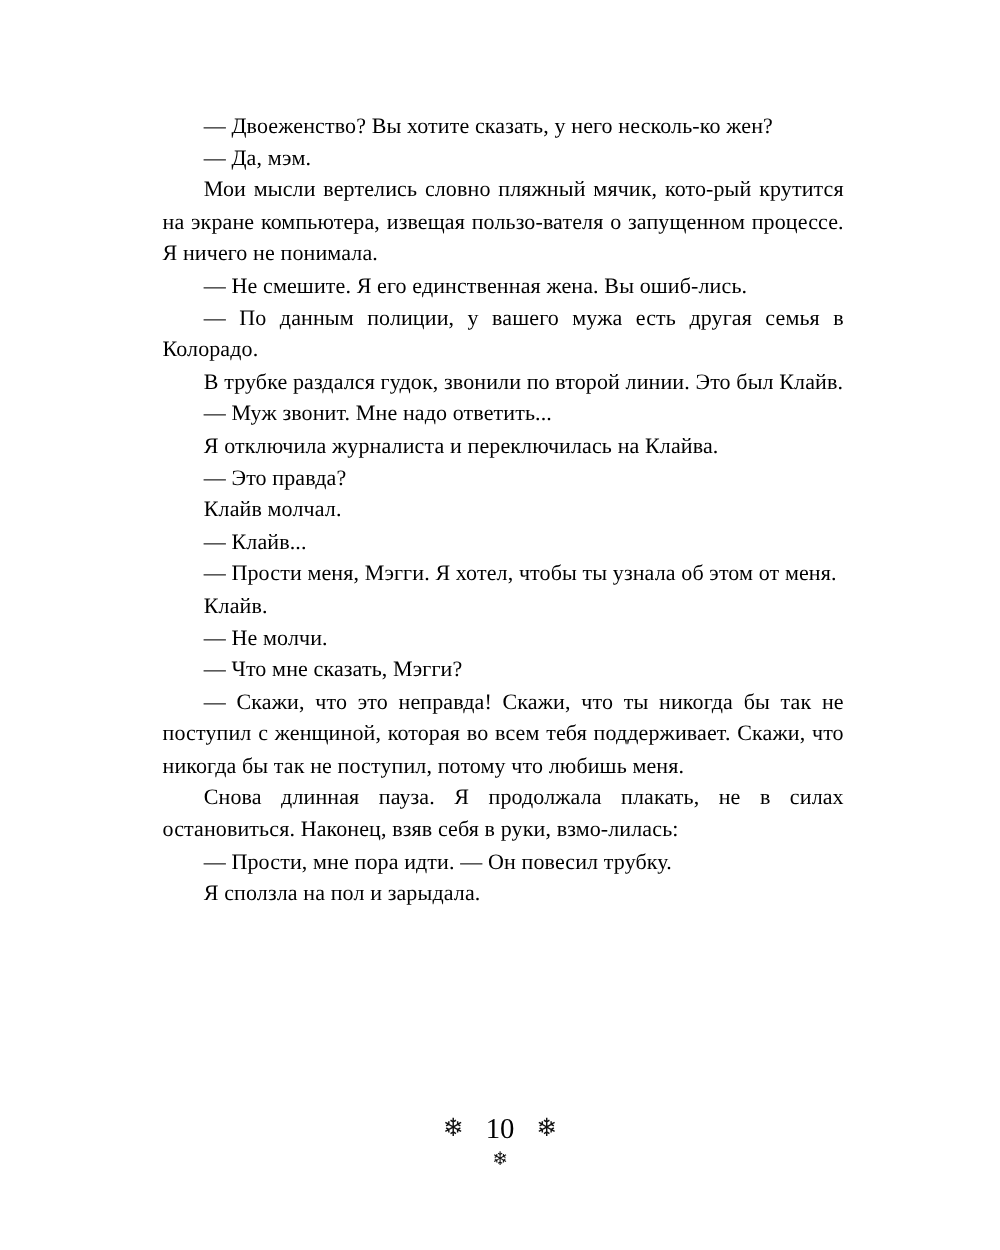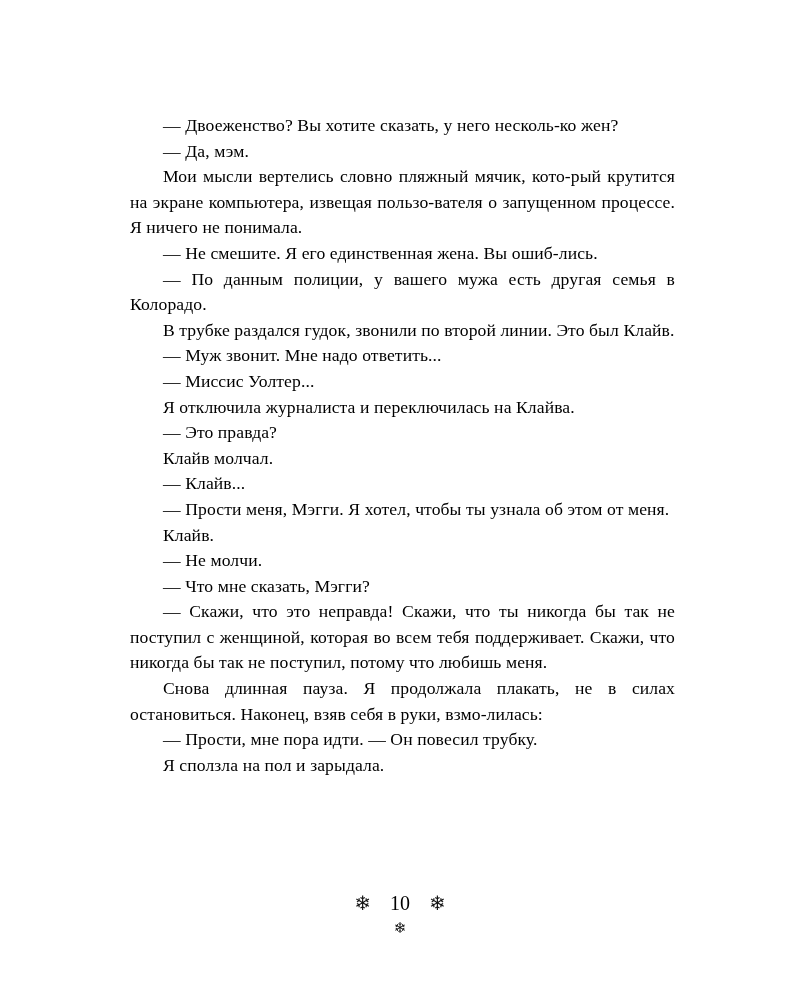--- a/index.html
+++ b/index.html
@@ -18,21 +18,20 @@
     position: relative;
     width: 800px;
     height: 1000px;
     box-sizing: border-box;
   }
   .text-column {
     position: absolute;
     left: 130px;
     top: 88px;
     width: 545px;
-    margin-top: 25px;
   }
   .para {
     margin: 0;
     font-size: 17.6px;
     line-height: 25.6px;
     text-align: justify;
     text-justify: inter-word;
     letter-spacing: 0.1px;
     hyphens: manual;
   }
@@ -58,21 +57,21 @@
     display: inline-block;
   }
   .row-top {
     top: 0px;
     display: flex;
     justify-content: center;
     align-items: center;
     gap: 16px;
   }
   .page-number {
-    font-size: 20px;
+    font-size: 23px;
     line-height: 22px;
     font-family: "Liberation Serif", serif;
     display: inline-block;
     min-width: 26px;
     text-align: center;
   }
   .row-bottom {
     top: 26px;
   }
   .row-bottom .snow {
@@ -85,21 +84,20 @@
 <div class="page">
 
   <div class="text-column">
     <p class="para indent">— Двоеженство? Вы хотите сказать, у него несколь-ко жен?</p>
     <p class="para indent">— Да, мэм.</p>
     <p class="para indent">Мои мысли вертелись словно пляжный мячик, кото-рый крутится на экране компьютера, извещая пользо-вателя о запущенном процессе. Я ничего не понимала.</p>
     <p class="para indent">— Не смешите. Я его единственная жена. Вы ошиб-лись.</p>
     <p class="para indent">— По данным полиции, у вашего мужа есть другая семья в Колорадо.</p>
     <p class="para indent">В трубке раздался гудок, звонили по второй линии. Это был Клайв.</p>
     <p class="para indent">— Муж звонит. Мне надо ответить...</p>
-    <p class="para indent">— Миссис Уолтер...</p>
     <p class="para indent">Я отключила журналиста и переключилась на Клайва.</p>
     <p class="para indent">— Это правда?</p>
     <p class="para indent">Клайв молчал.</p>
     <p class="para indent">— Клайв...</p>
     <p class="para indent">— Прости меня, Мэгги. Я хотел, чтобы ты узнала об этом от меня.</p>
     <p class="para indent">Клайв.</p>
     <p class="para indent">— Не молчи.</p>
     <p class="para indent">— Что мне сказать, Мэгги?</p>
     <p class="para indent">— Скажи, что это неправда! Скажи, что ты никогда бы так не поступил с женщиной, которая во всем тебя поддерживает. Скажи, что никогда бы так не поступил, потому что любишь меня.</p>
     <p class="para indent">Снова длинная пауза. Я продолжала плакать, не в силах остановиться. Наконец, взяв себя в руки, взмо-лилась:</p>

